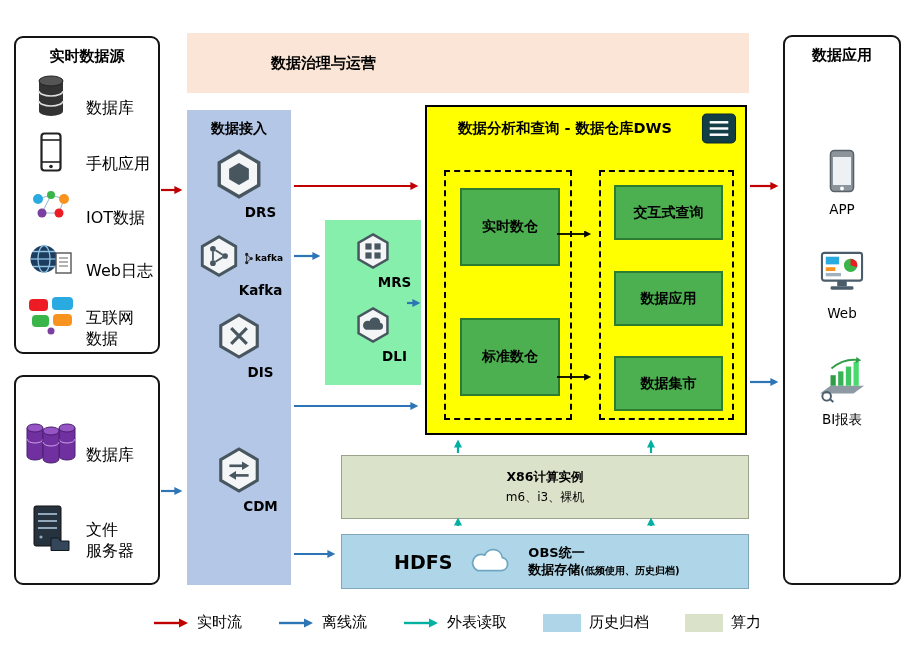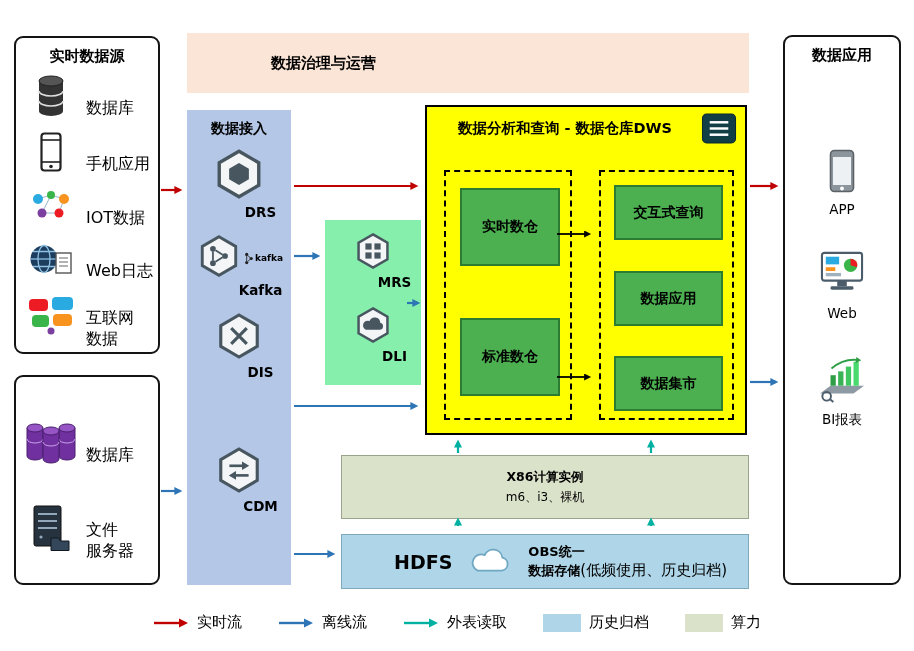--- a/index.html
+++ b/index.html
@@ -66,21 +66,21 @@
   .compute .half { flex:1; display:flex; flex-direction:column; align-items:center; justify-content:center; gap:3px; }
   .c-title { font-size:12.5px; font-weight:bold; }
   .c-detail { font-size:12px; }
 
   
   .storage { position:absolute; left:341px; top:534px; width:408px; height:55px; background:#aed6e8;
              border:1px solid #7fa8bd; display:flex; align-items:center; padding-left:52px; gap:15px; }
   .hdfs { font-size:19px; font-weight:bold; }
   .obs-text { font-size:12.5px; line-height:1.35; }
   .obs-b { font-weight:bold; font-size:13px; }
-  .obs-n { font-size:15px; font-weight:normal; }
+  .obs-n { font-size:10px; font-weight:bold; }
 
   
   .apps { left:783px; top:35px; width:118px; height:550px; }
   .apps .a-ic { position:absolute; left:0; width:100%; display:flex; justify-content:center; }
   .apps .a-lbl { position:absolute; left:0; width:100%; text-align:center; font-size:13.5px; }
   .a1{top:112px} .al1{top:164px} .a2{top:214px} .al2{top:268px} .a3{top:320px} .al3{top:374px}
 
   
   .legend { position:absolute; left:0; top:613px; width:100%; display:flex; justify-content:center;
             align-items:center; gap:36px; font-size:15px; }

